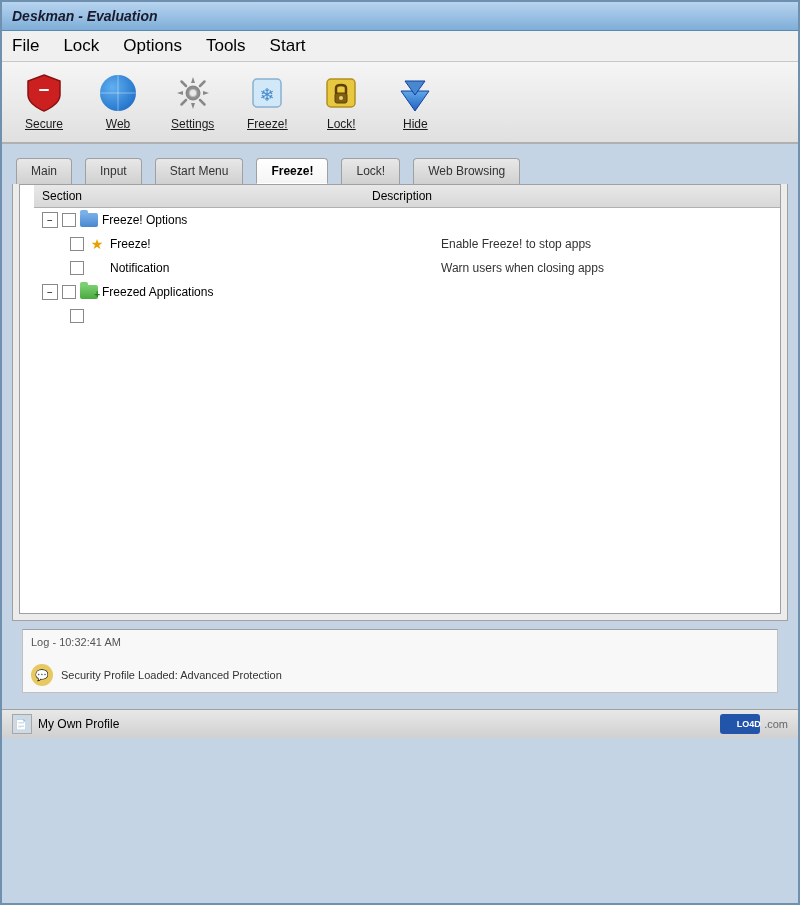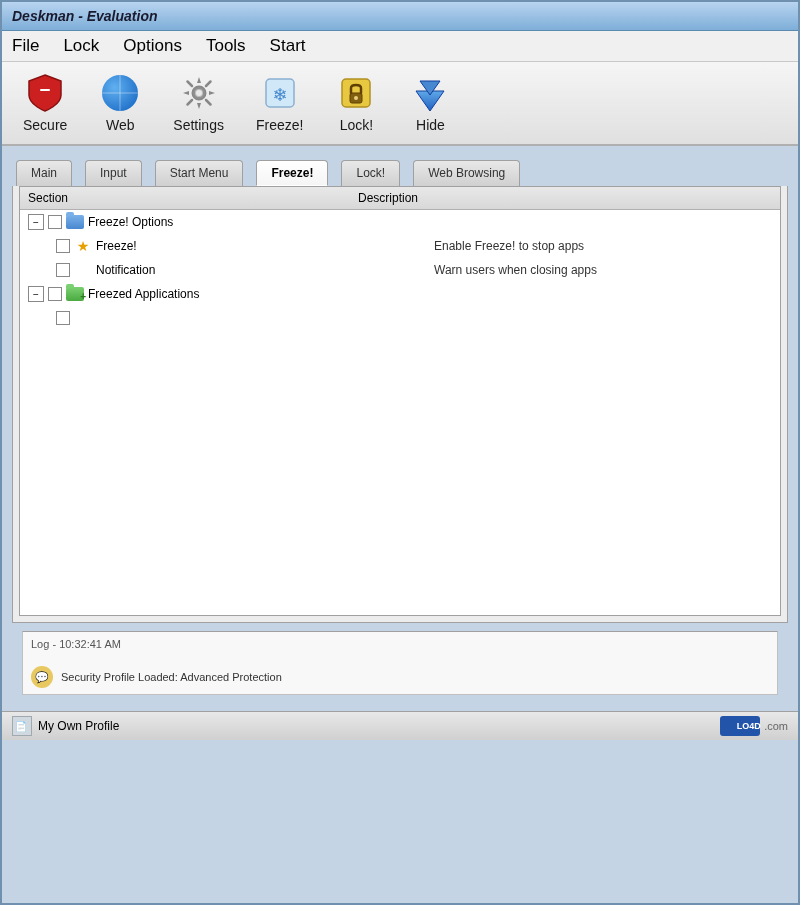--- a/index.html
+++ b/index.html
@@ -58,22 +58,23 @@
       min-width: 64px;
     }
     .toolbar-icon {
       width: 40px;
       height: 40px;
       display: flex;
       align-items: center;
       justify-content: center;
     }
     .toolbar-label {
-      font-size: 14px;
+      font-size: 12px;
       color: #1a1a1a;
+      text-decoration: underline;
     }
     .tab-bar {
       display: flex;
       background: transparent;
       padding: 4px 4px 0 4px;
       gap: 13px;
     }
     .tab {
       padding: 5px 14px;
       border: 1px solid #a0a0a0;
@@ -92,20 +93,21 @@
       z-index: 1;
     }
 
     
     .list-area {
       background: white;
       border: 1px solid #a0a0a0;
       margin: 0 6px 6px 6px;
       height: 430px;
       overflow-y: auto;
+      padding-left: 14px;
     }
     .list-header {
       display: flex;
       background: linear-gradient(to bottom, #e8e8e8, #d8d8d8);
       border-bottom: 1px solid #b0b0b0;
       padding: 4px 8px;
       font-size: 12px;
       font-weight: normal;
     }
     .list-header-section {

